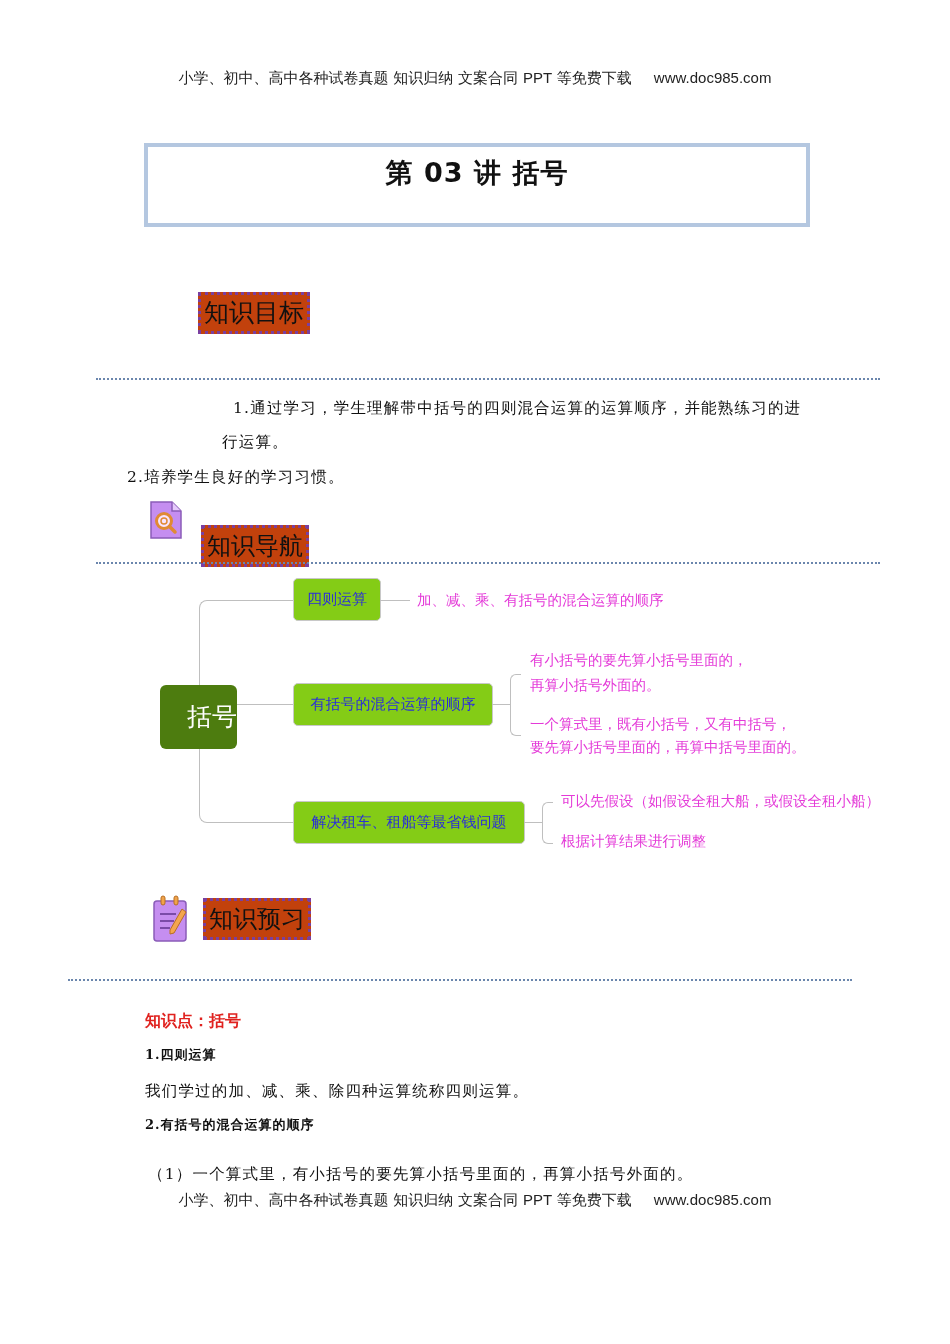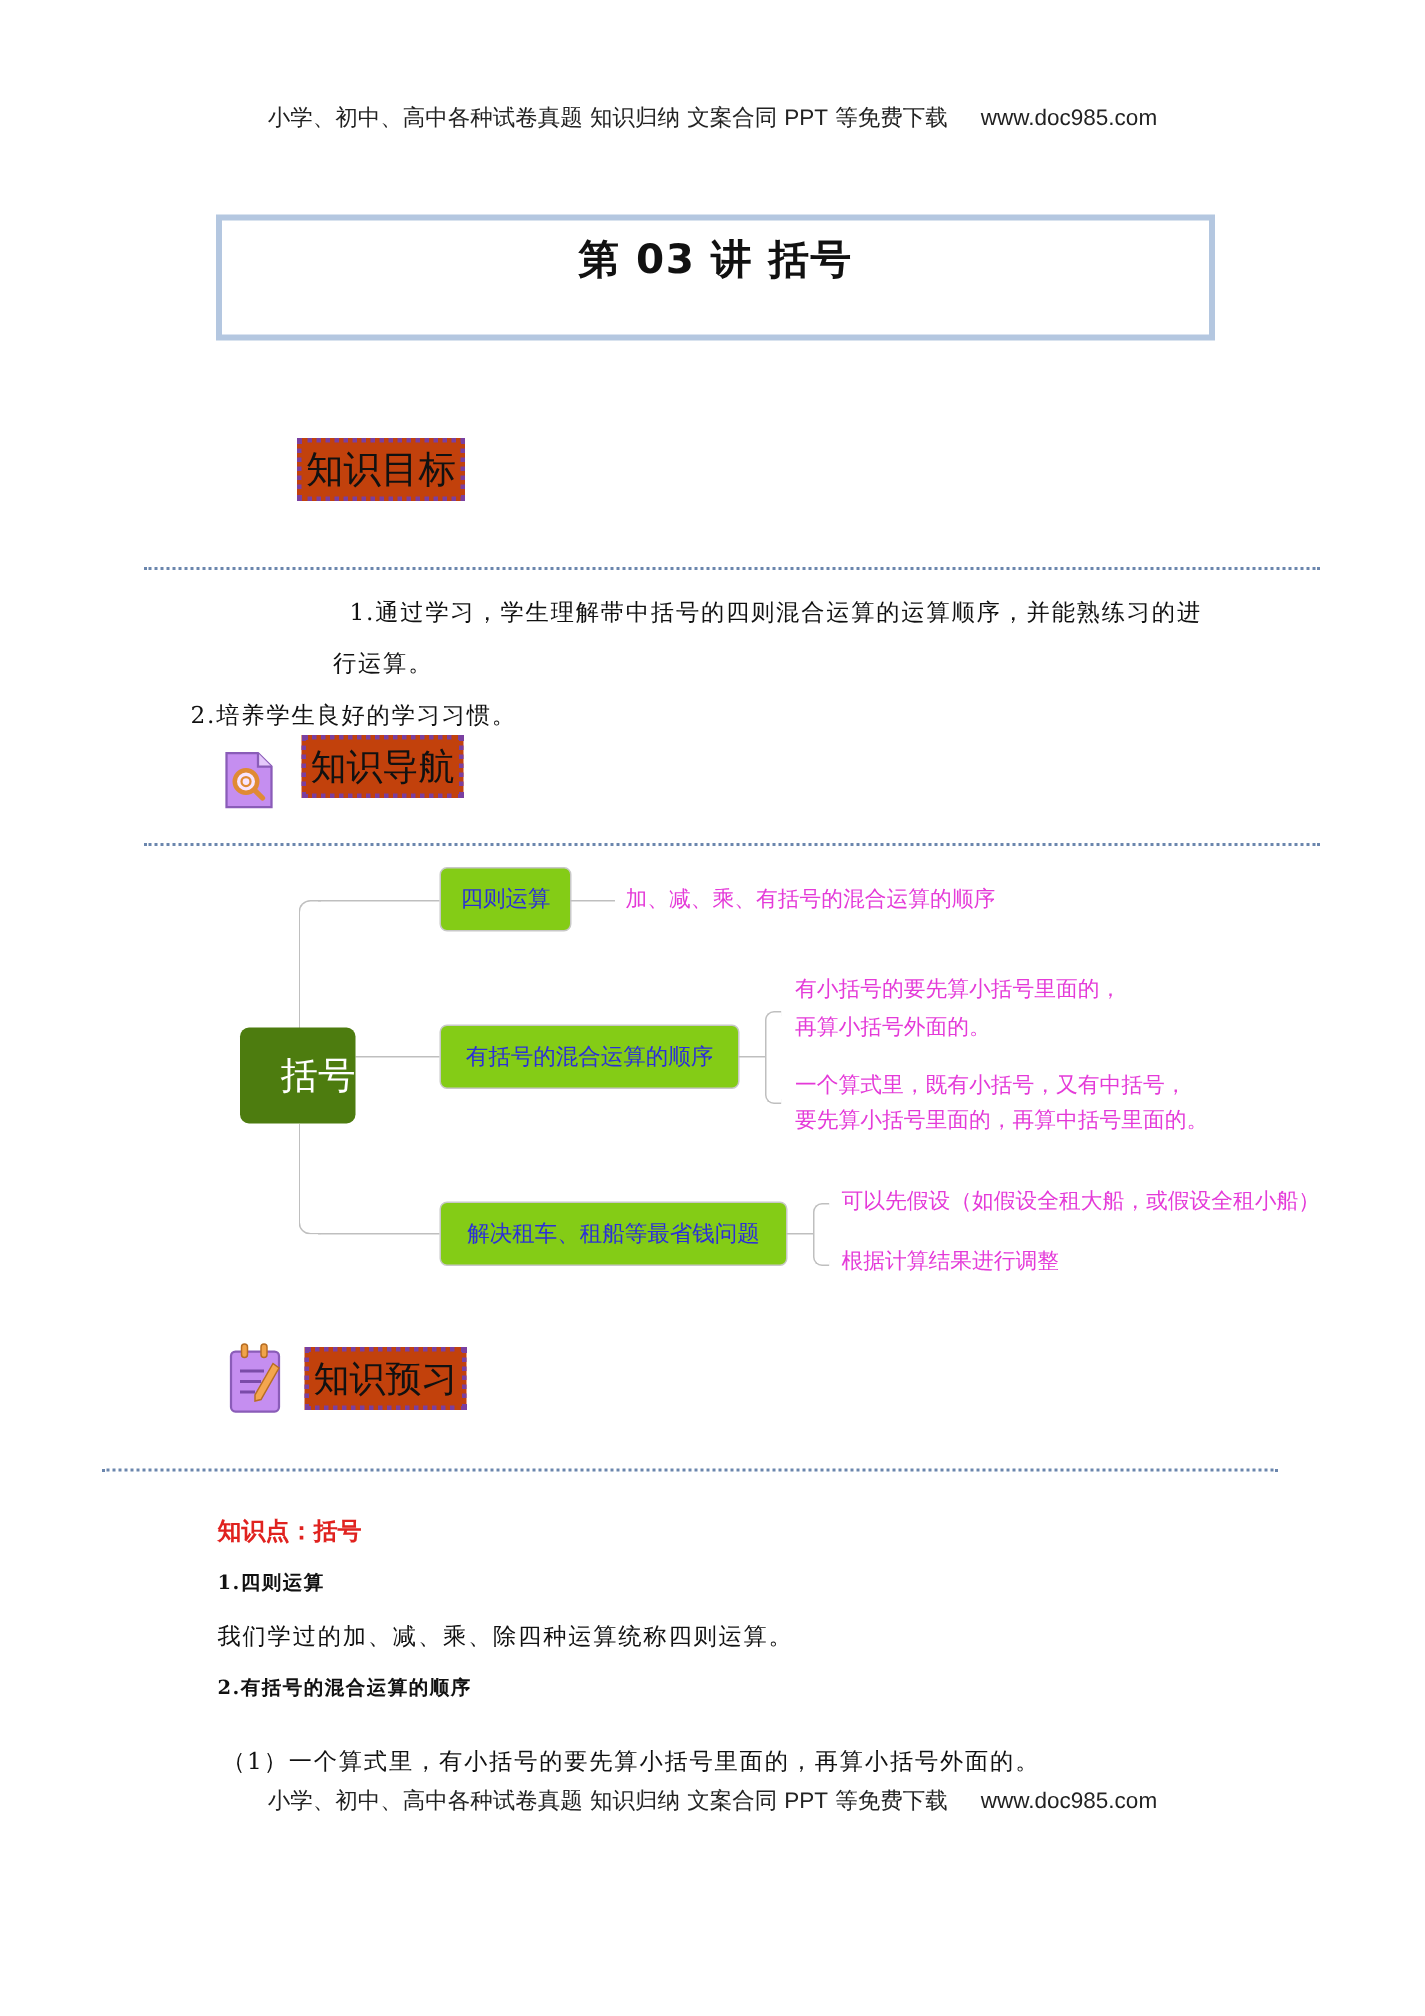--- a/index.html
+++ b/index.html
@@ -51,21 +51,21 @@
 
 <div class="abs icon-box" style="left:148px; top:500px;">
   <svg width="36" height="40" viewBox="0 0 36 40">
     <path d="M3 2 H24 L33 11 V38 H3 Z" fill="#c58ef0" stroke="#8a5cb8" stroke-width="1.5"></path>
     <path d="M24 2 V11 H33" fill="#e5c9fb" stroke="#8a5cb8" stroke-width="1.5"></path>
     <circle cx="16" cy="21" r="7.5" fill="#f8e5ff" stroke="#e08a34" stroke-width="3"></circle>
     <circle cx="16" cy="21" r="3" fill="none" stroke="#e08a34" stroke-width="1.5"></circle>
     <line x1="21.5" y1="26.5" x2="27" y2="32" stroke="#e08a34" stroke-width="3.5" stroke-linecap="round"></line>
   </svg>
 </div>
-<div class="abs sec-label" style="left:201px; top:490px; font-size:24px;">知识导航</div>
+<div class="abs sec-label" style="left:201px; top:525px; font-size:24px;">知识导航</div>
 <div class="abs dots" style="left:96px; top:562px; width:784px;"></div>
 
 <div>
 
   <div class="mm-line" style="left:199px; top:600px; width:14px; height:85px; border-left-width:1.5px; border-top-width:1.5px; border-top-left-radius:8px;"></div>
   <div class="mm-line" style="left:199px; top:749px; width:14px; height:73px; border-left-width:1.5px; border-bottom-width:1.5px; border-bottom-left-radius:8px;"></div>
   <div class="mm-line" style="left:212px; top:600px; width:81px; border-top-width:1.5px;"></div>
   <div class="mm-line" style="left:237px; top:704px; width:56px; border-top-width:1.5px;"></div>
   <div class="mm-line" style="left:212px; top:822px; width:81px; border-top-width:1.5px;"></div>
 

